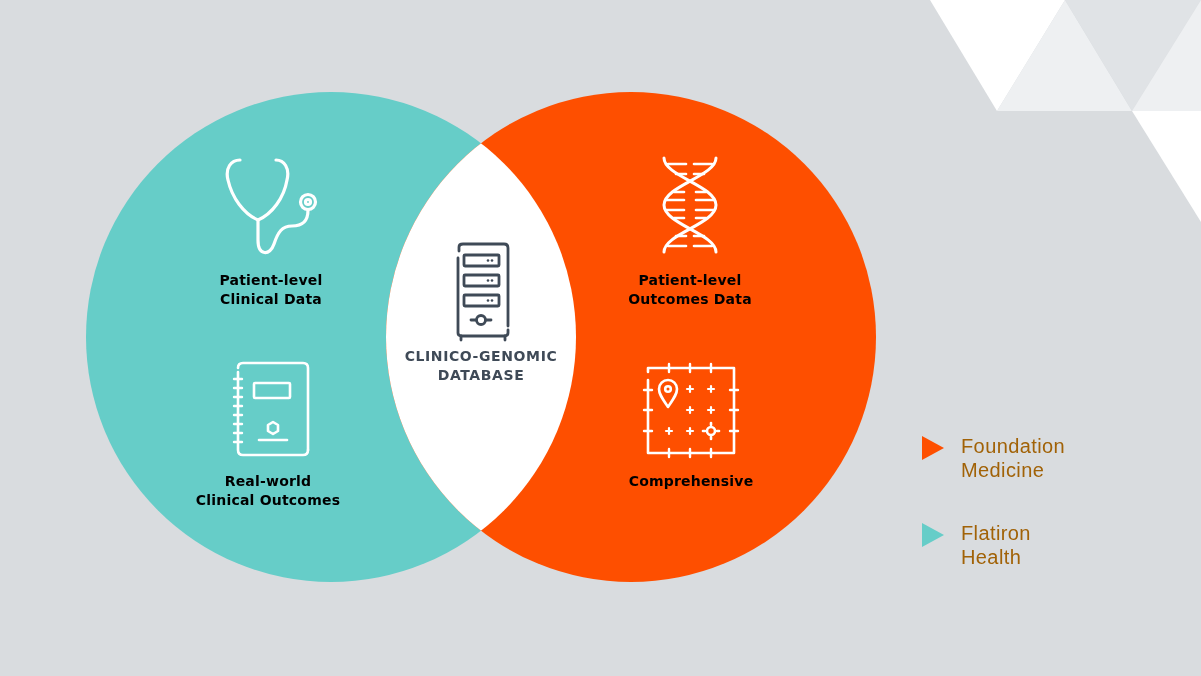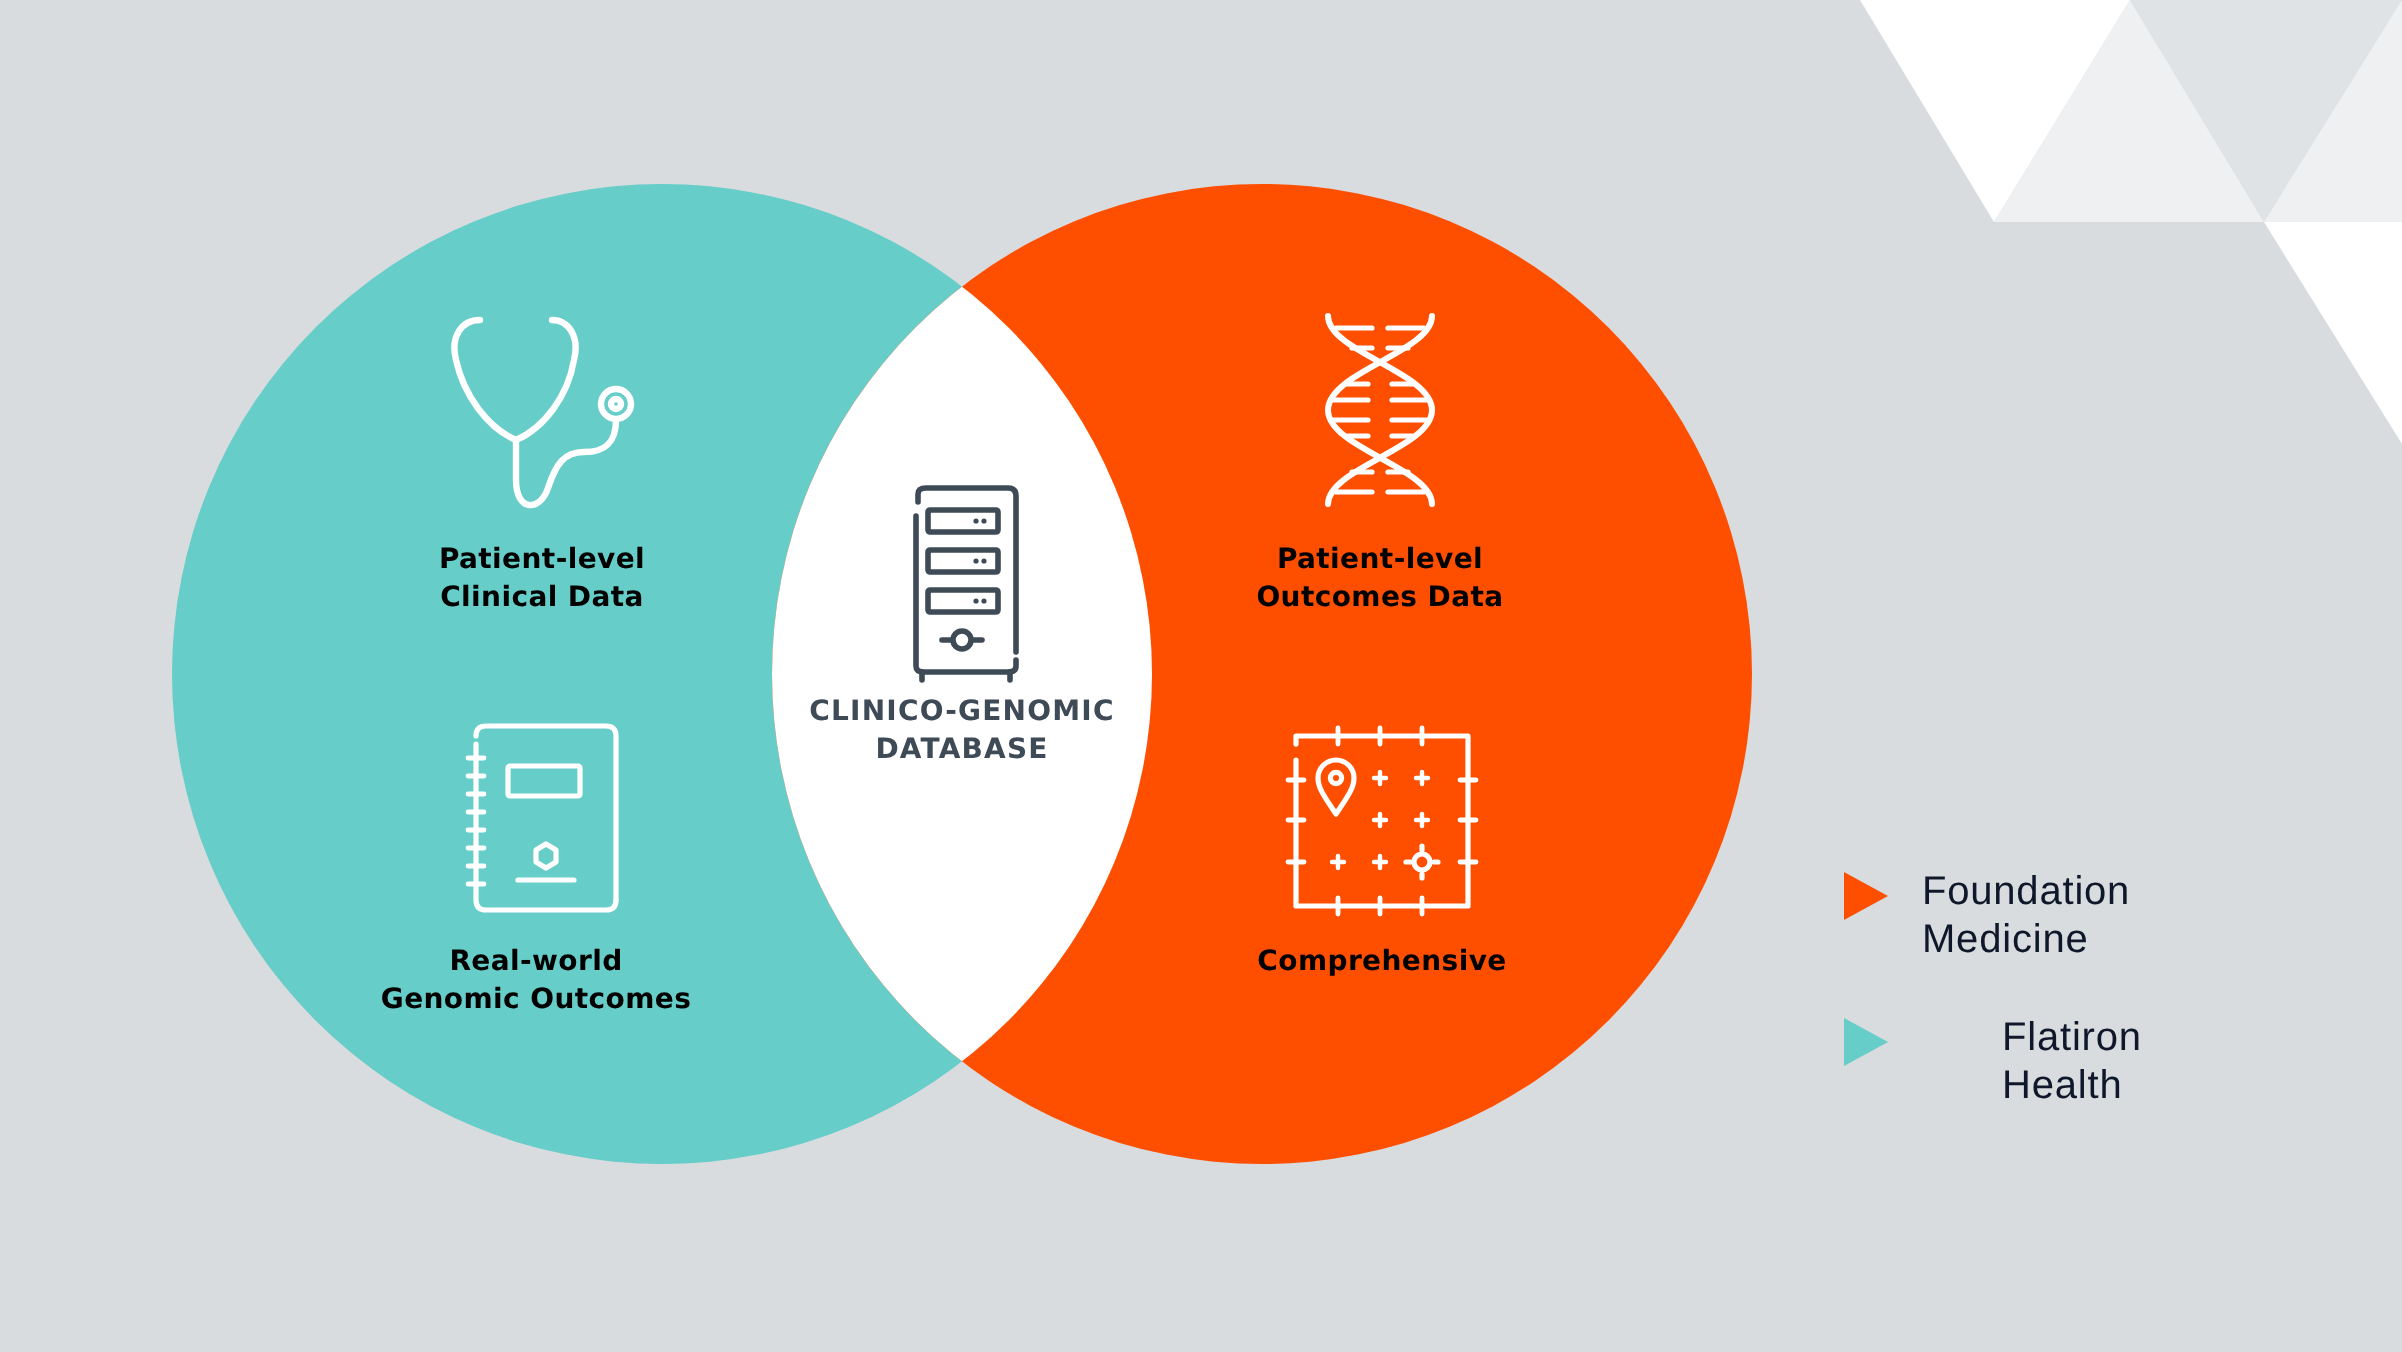--- a/index.html
+++ b/index.html
@@ -4,21 +4,21 @@
 <style>
   html, body { margin: 0; padding: 0; }
   body { width: 1201px; height: 676px; overflow: hidden; background: #d9dcdf; position: relative; font-family: "DejaVu Sans", sans-serif; }
   #canvas { position: absolute; left: 0; top: 0; width: 1201px; height: 676px; }
   .label { position: absolute; text-align: center; font-weight: bold; font-size: 14px; line-height: 19px; letter-spacing: 0.2px; white-space: nowrap; }
   .label.white { color: #000000; }
   .label.dark { color: #3f4a57; font-size: 14px; letter-spacing: 0.6px; }
   .legend { position: absolute; left: 922px; }
   .legend-item { position: absolute; left: 0; display: flex; align-items: flex-start; }
   .legend-tri { width: 0; height: 0; border-top: 12px solid transparent; border-bottom: 12px solid transparent; margin-top: 2px; }
-  .legend-text { margin-left: 17px; font-size: 20px; line-height: 24px; color: #0f172a; font-family: "Liberation Sans", sans-serif; letter-spacing: 0.4px; }
+  .legend-text { margin-left: 17px; font-size: 20px; line-height: 24px; color: #a16207; font-family: "Liberation Sans", sans-serif; letter-spacing: 0.4px; }
 </style>
 </head>
 <body>
 
 <svg id="canvas" width="1201" height="676" viewBox="0 0 1201 676" xmlns="http://www.w3.org/2000/svg">
 
   <g>
     <polygon points="930,0 1065,0 997,111" fill="#ffffff"></polygon>
     <polygon points="997,111 1065,0 1132,111" fill="#eef0f2"></polygon>
     <polygon points="1065,0 1201,0 1132,111" fill="#e0e3e6"></polygon>
@@ -144,21 +144,21 @@
     </g>
   </g>
 </svg>
 
 <div class="label white" style="left:171px; top:271px; width:200px;">
   <div>Patient-level</div>
   <div>Clinical Data</div>
 </div>
 <div class="label white" style="left:168px; top:472px; width:200px;">
   <div>Real-world</div>
-  <div>Genomic Outcomes</div>
+  <div>Clinical Outcomes</div>
 </div>
 <div class="label dark" style="left:381px; top:347px; width:200px;">
   <div>CLINICO-GENOMIC</div>
   <div>DATABASE</div>
 </div>
 <div class="label white" style="left:590px; top:271px; width:200px;">
   <div>Patient-level</div>
   <div>Outcomes Data</div>
 </div>
 <div class="label white" style="left:591px; top:472px; width:200px;">
@@ -166,19 +166,19 @@
 </div>
 
 <div class="legend">
   <div class="legend-item" style="top:434px;">
     <div class="legend-tri" style="border-left:22px solid #fe4f00;"></div>
     <div class="legend-text">
       <div>Foundation</div>
       <div>Medicine</div>
     </div>
   </div>
-  <div class="legend-item" style="top:507px;gap:40px;">
+  <div class="legend-item" style="top:521px;">
     <div class="legend-tri" style="border-left:22px solid #66cdc8;"></div>
     <div class="legend-text">
       <div>Flatiron Health</div>
     </div>
   </div>
 </div>
 
 </body></html>

